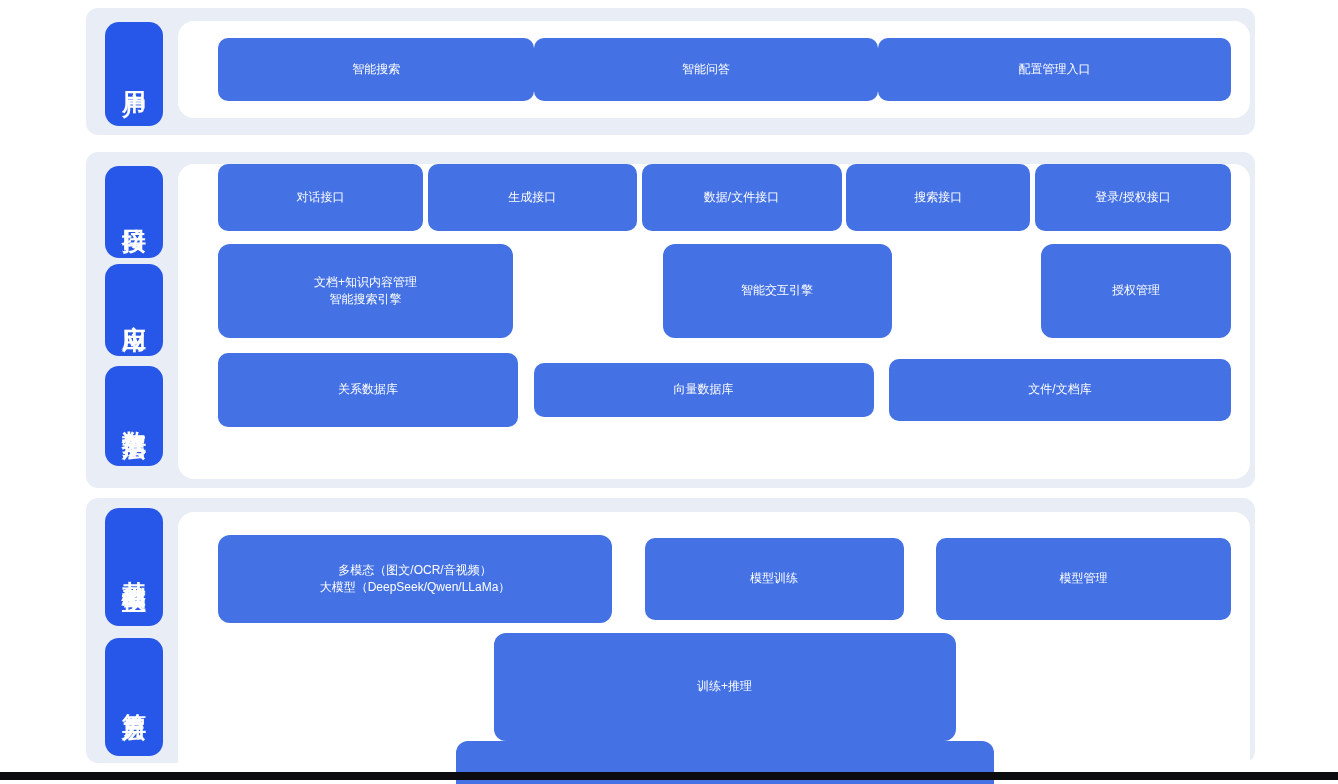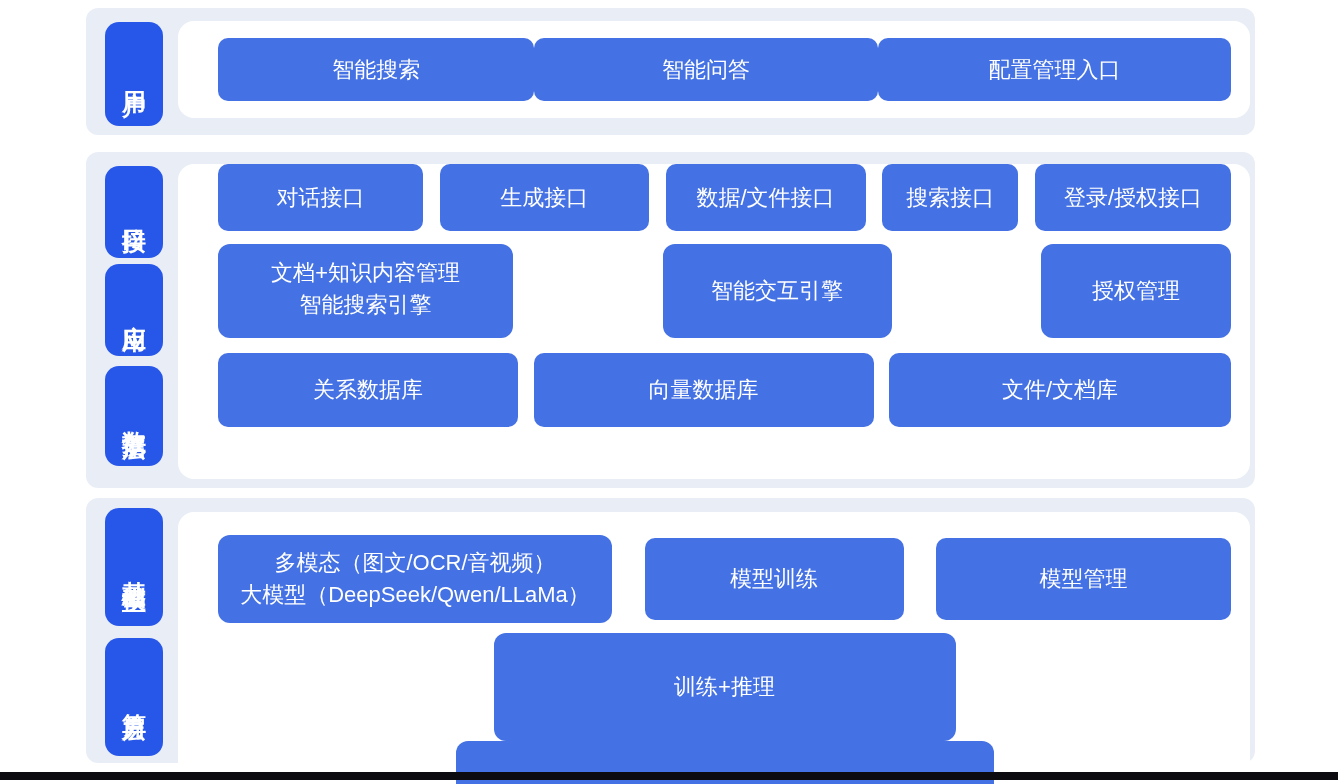--- a/index.html
+++ b/index.html
@@ -27,21 +27,21 @@
   }
   .panel1{top:13px;height:97px;justify-content:center;}
   .panel2{top:12px;height:315px;}
   .panel3{top:14px;height:284px;}
 
   .row{display:flex;justify-content:space-between;align-items:center;}
 
   .box{
     background:#4471e3;border-radius:10px;color:#ffffff;
     display:flex;align-items:center;justify-content:center;
-    font-size:22px;text-align:center;box-sizing:border-box;
+    font-size:12px;text-align:center;box-sizing:border-box;
     white-space:pre-line;line-height:1.45;
   }
   .box.big{border-radius:12px;}
 
   .footer-bar{position:absolute;left:0;top:772px;width:1338px;height:8px;background:#0c0c10;}
 </style>
 </head>
 <body>
 
 <div class="stage">
@@ -60,35 +60,35 @@
   <div class="band band2">
     <div class="side-label" style="top:14px;height:92px;">接口</div>
     <div class="side-label" style="top:112px;height:92px;">应用</div>
     <div class="side-label" style="top:214px;height:100px;">数据层</div>
 
     <div class="panel panel2">
       <div class="row" style="">
         <div class="box" style="width:205px;height:67px;">对话接口</div>
         <div class="box" style="width:209px;height:67px;">生成接口</div>
         <div class="box" style="width:200px;height:67px;">数据/文件接口</div>
-        <div class="box" style="width:136px;height:67px;text-align:right;">搜索接口</div>
+        <div class="box" style="width:184px;height:67px;text-align:right;">搜索接口</div>
         <div class="box" style="width:196px;height:67px;">登录/授权接口</div>
       </div>
 
       <div class="row" style="margin-top:13px;">
-        <div class="box big" style="width:295px;height:94px;font-family:Liberation Mono, monospace;">文档+知识内容管理
+        <div class="box big" style="width:295px;height:94px;">文档+知识内容管理
 智能搜索引擎</div>
         <div class="box big" style="width:229px;height:94px;">智能交互引擎</div>
         <div class="box big" style="width:190px;height:94px;">授权管理</div>
       </div>
 
       <div class="row" style="margin-top:15px;">
         <div class="box" style="width:300px;height:74px;">关系数据库</div>
-        <div class="box" style="width:340px;height:74px;">向量数据库</div>
-        <div class="box" style="width:342px;height:74px;">文件/文档库</div>
+        <div class="box" style="width:340px;height:54px;">向量数据库</div>
+        <div class="box" style="width:342px;height:62px;">文件/文档库</div>
       </div>
     </div>
   </div>
 
   <div class="band band3">
     <div class="side-label" style="top:10px;height:118px;">基础模型</div>
     <div class="side-label" style="top:140px;height:118px;">算力层</div>
 
     <div class="panel panel3">
       <div class="row" style="margin-top:23px;">

